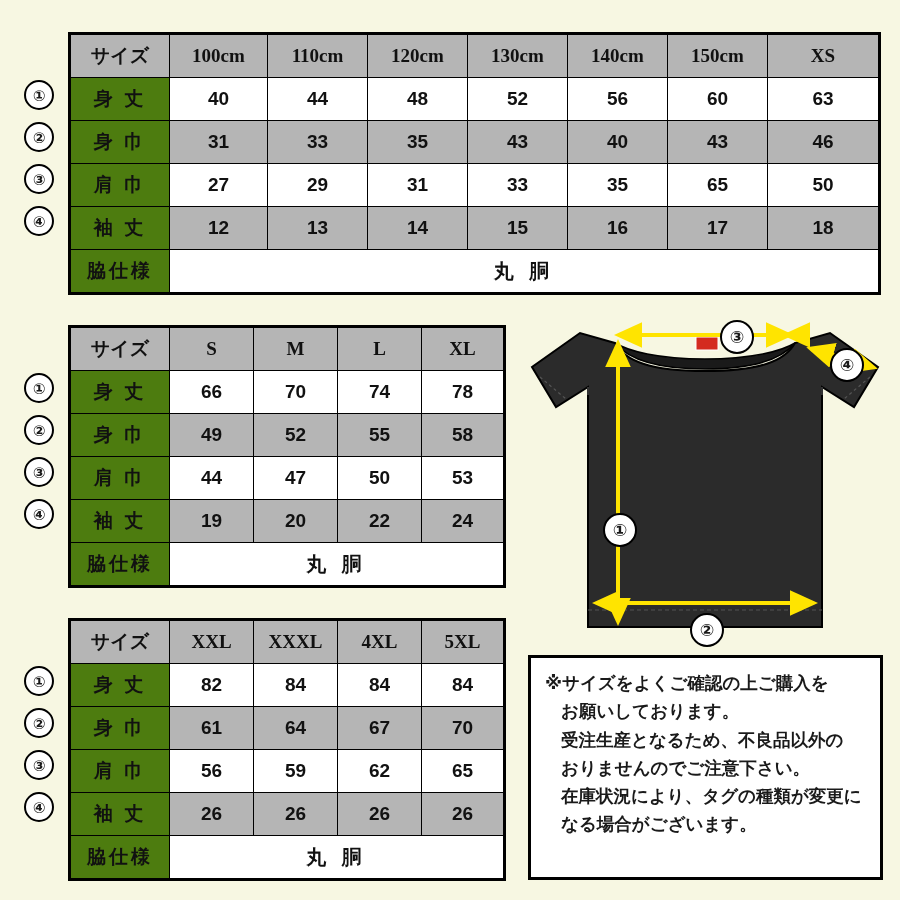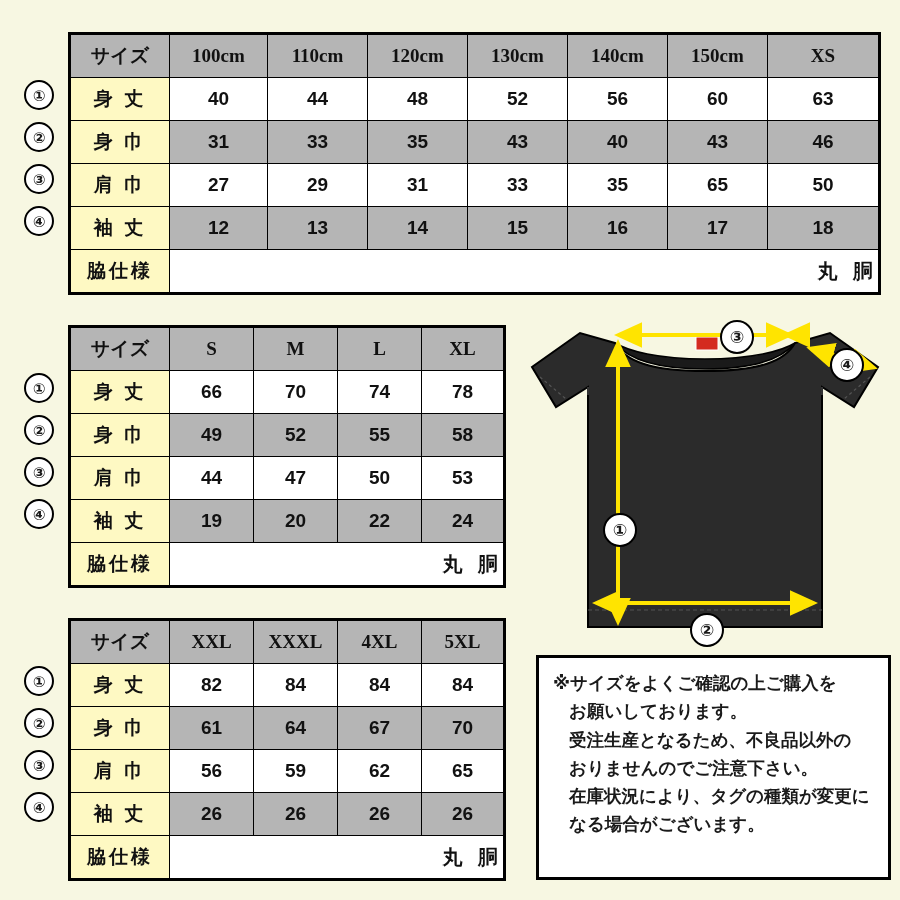--- a/index.html
+++ b/index.html
@@ -37,35 +37,34 @@
     font-size: 19px;
     padding: 0;
     height: 42px;
     color: #111;
   }
   table.size-table .hdr {
     background: #b5b5b5;
     font-family: Liberation Serif, serif;
   }
   table.size-table .rowlabel {
-    background: #fef9c3;
+    background: #4d7c0f;
     font-size: 19px;
     letter-spacing: 3px;
   }
   table.size-table .shaded {
     background: #b5b5b5;
   }
   table.size-table .plain {
     background: #ffffff;
   }
   table.size-table .merged {
     background: #ffffff;
     font-size: 20px;
     letter-spacing: 5px;
-    text-align: right;
   }
 
   
   .circ {
     display: inline-flex;
     align-items: center;
     justify-content: center;
     width: 26px;
     height: 26px;
     border: 2px solid #000;
@@ -122,21 +121,20 @@
   #note-box {
     position: absolute;
     left: 528px;
     top: 655px;
     width: 355px;
     height: 225px;
     border: 3px solid #000;
     background: #fff;
     box-sizing: border-box;
     padding: 12px 10px 10px 14px;
-    margin-left: 8px;
   }
   #note-box p {
     margin: 0 0 2px 0;
     font-size: 17.5px;
     line-height: 1.5;
     font-weight: bold;
     letter-spacing: 0px;
   }
   #note-box p.indent {
     text-indent: 16px;

